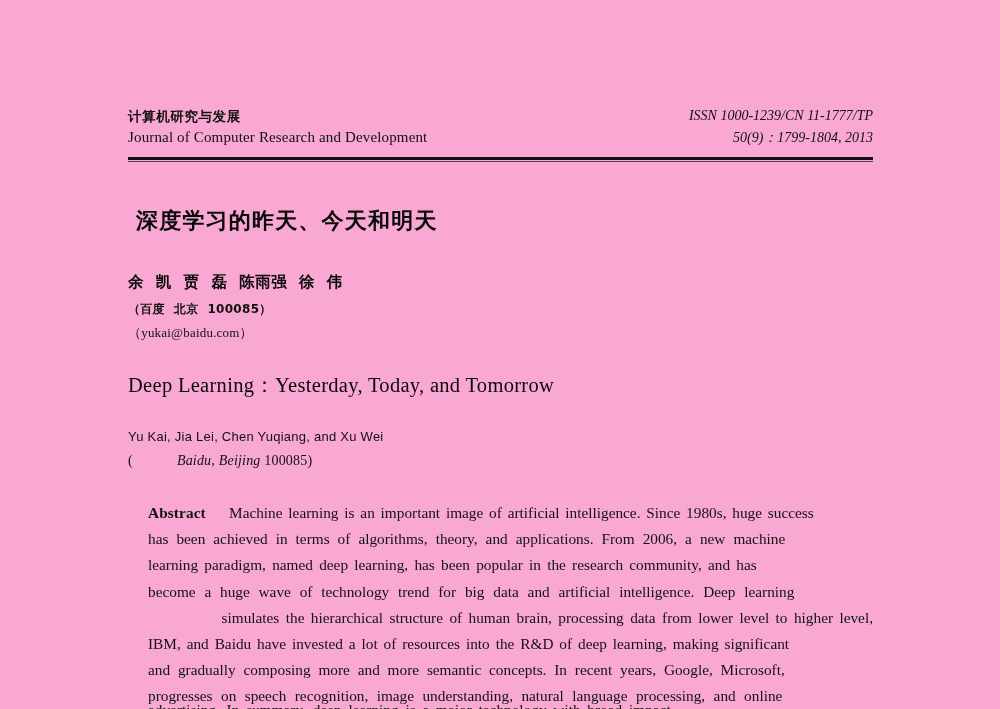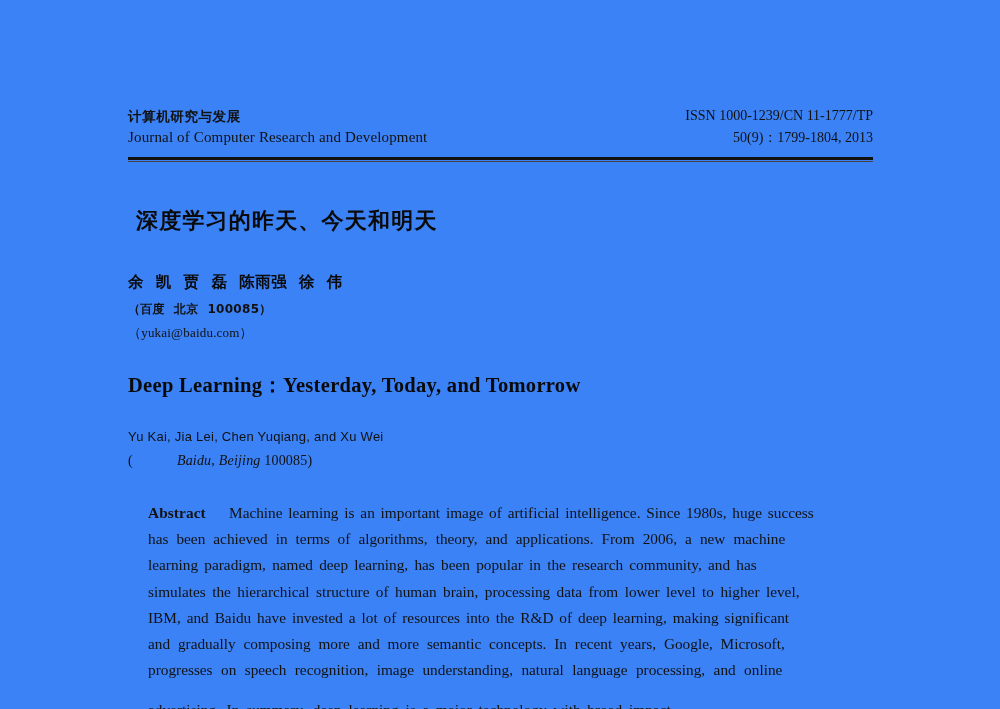--- a/index.html
+++ b/index.html
@@ -15,37 +15,37 @@
     font-family: "Liberation Serif", "DejaVu Serif", serif;
     color: #0d0d0d;
     -webkit-font-smoothing: antialiased;
   }
 
   .page {
     position: absolute;
     left: 0; top: 0;
     width: 1000px;
     height: 709px;
-    background: #3b82f6;
+    background: #f9a8d4;
   }
 
   
   .masthead {
     position: absolute;
     left: 128px;
     top: 106px;
     width: 745px;
   }
   .masthead-row {
     display: flex;
     justify-content: space-between;
     align-items: flex-end;
   }
   .masthead-left { text-align: left; }
-  .masthead-right { text-align: right; }
+  .masthead-right { text-align: right; font-style: italic; }
 
   .journal-cn {
     font-family: "DejaVu Sans", "Liberation Sans", sans-serif;
     font-size: 13.5px;
     font-weight: 700;
     letter-spacing: 0.6px;
     line-height: 20px;
     color: #111;
   }
   .journal-en {
@@ -136,21 +136,21 @@
     white-space: pre;
   }
 
   
   .title-en {
     position: absolute;
     left: 128px;
     top: 371px;
     font-family: "Liberation Serif", "DejaVu Serif", serif;
     font-size: 20.5px;
-    font-weight: 700;
+    font-weight: 400;
     letter-spacing: 0.3px;
     color: #0a0a0a;
     white-space: nowrap;
   }
 
   
   .authors-en {
     position: absolute;
     left: 128px;
     top: 429px;
@@ -189,21 +189,21 @@
   }
   
   .abs-label {
     font-weight: 700;
     letter-spacing: 0.1px;
   }
   .l0 { word-spacing: 2.0px; }
   .l1 { word-spacing: 4.2px; }
   .l2 { word-spacing: 2.4px; }
   .l3 { word-spacing: 5.0px; }
-  .l4 { word-spacing: 2.6px; }
+  .l4 { word-spacing: 2.6px; text-align: right; }
   .l5 { word-spacing: 4.0px; }
   .l6 { word-spacing: 2.1px; }
   .l7 { word-spacing: 4.6px; }
   .l8 { word-spacing: 3.0px; }
 
   
   .abs-clip {
     position: absolute;
     left: 148px;
     top: 700px;
@@ -242,20 +242,21 @@
 
   <div class="title-en">Deep Learning：Yesterday, Today, and Tomorrow</div>
 
   <div class="authors-en">Yu Kai, Jia Lei, Chen Yuqiang, and Xu Wei</div>
   <div class="affil-en"><span>(</span><span class="it">Baidu, Beijing</span><span> 100085)</span></div>
 
   <div class="abstract">
     <span class="abs-line l0"><span class="abs-label">Abstract</span>&nbsp;&nbsp;&nbsp;&nbsp;<span>Machine learning is an important image of artificial intelligence. Since 1980s, huge success</span></span>
     <span class="abs-line l1">has been achieved in terms of algorithms, theory, and applications. From 2006, a new machine</span>
     <span class="abs-line l2">learning paradigm, named deep learning, has been popular in the research community, and has</span>
+    <span class="abs-line l3">become a huge wave of technology trend for big data and artificial intelligence. Deep learning</span>
     <span class="abs-line l4">simulates the hierarchical structure of human brain, processing data from lower level to higher level,</span>
     <span class="abs-line l6">IBM, and Baidu have invested a lot of resources into the R&amp;D of deep learning, making significant</span>
     <span class="abs-line l5">and gradually composing more and more semantic concepts. In recent years, Google, Microsoft,</span>
     <span class="abs-line l7">progresses on speech recognition, image understanding, natural language processing, and online</span>
   </div>
 
   <div class="abs-clip">
     <span class="abs-line l8">advertising. In summary, deep learning is a major technology with broad impact.</span>
   </div>
 

